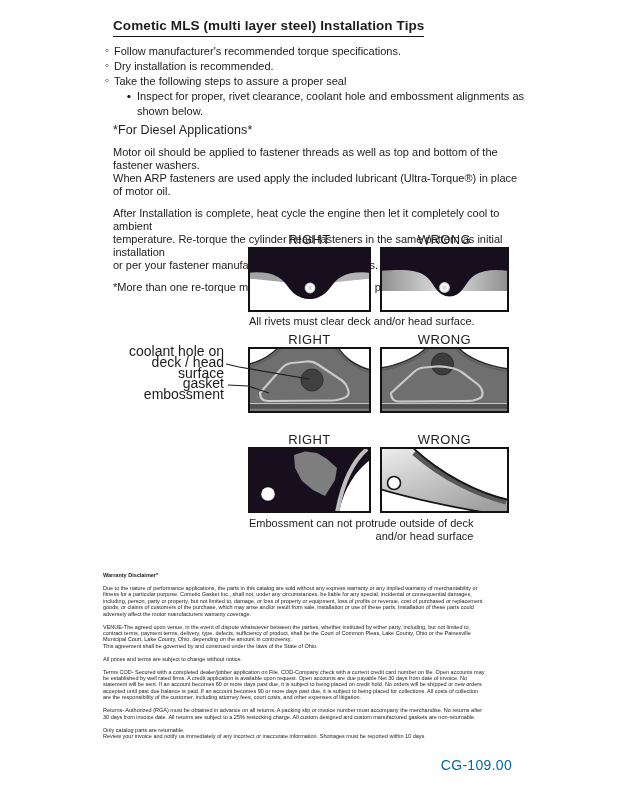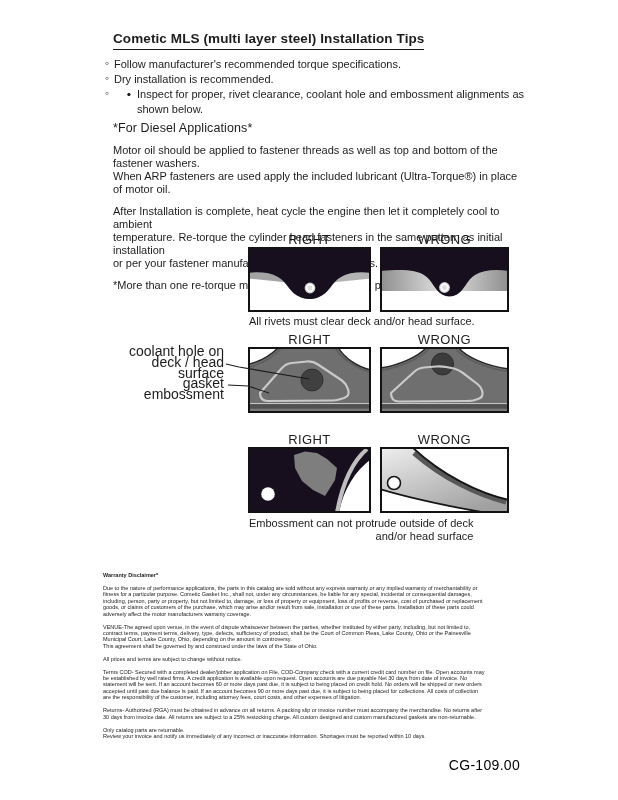--- a/index.html
+++ b/index.html
@@ -1,21 +1,21 @@
 <!DOCTYPE html>
 <html><head>
 <meta charset="utf-8">
 <style>
   html,body{margin:0;padding:0;background:#fff;}
   .page{
     position:relative;width:618px;height:800px;background:#ffffff;overflow:hidden;
     font-family:"Liberation Sans",sans-serif;color:#1c1c1c;
   }
   
-  .text-col{position:absolute;left:113px;top:29px;width:414px;}
+  .text-col{position:absolute;left:113px;top:16px;width:414px;}
   .title{
     display:inline-block;margin:0 0 4px 0;font-size:13.5px;font-weight:bold;
     border-bottom:1.6px solid #161616;padding-bottom:2.5px;letter-spacing:.1px;
   }
   .tips{list-style:none;margin:3px 0 0 0;padding:0;font-size:11px;line-height:15px;}
   .tips>li{position:relative;padding-left:1px;}
   .b1{position:absolute;left:-8px;top:-1px;font-size:12px;}
   .subtips{list-style:none;margin:0 0 0 21px;padding:0;}
   .subtips>li{position:relative;padding-left:2px;}
   .b2{position:absolute;left:-8px;top:0;font-size:11px;}
@@ -26,40 +26,41 @@
   .dg-label{position:absolute;text-align:center;font-size:13px;font-weight:500;letter-spacing:.4px;}
   .dg-box{position:absolute;}
   .dg-box svg{display:block;}
   .dg-caption{position:absolute;font-size:11px;line-height:12.5px;white-space:pre-line;}
   .dg-ann{position:absolute;left:100px;width:112px;text-align:right;font-size:14px;line-height:11px;white-space:pre-line;}
   .leads{position:absolute;left:0;top:0;pointer-events:none;}
   
   .fineprint{position:absolute;left:103px;top:572px;width:418px;font-size:5.5px;line-height:6.45px;color:#222;}
   .fp-head{font-weight:bold;margin:0 0 6.4px 0;}
   .fineprint p{margin:0 0 6.4px 0;white-space:pre-line;}
-  .cg{position:absolute;right:98px;top:757px;font-size:14px;letter-spacing:.3px;color:#000000;}
+  .cg{position:absolute;right:106px;top:757px;font-size:14px;letter-spacing:.3px;color:#0369a1;}
 </style>
 </head>
 <body>
 
 <div class="page">
 
   <div class="text-col">
     <h1 class="title">Cometic MLS (multi layer steel) Installation Tips</h1>
     <ul class="tips">
       <li>
         <span class="b1">◦</span>
         <span>Follow manufacturer's recommended torque specifications.</span>
       </li>
       <li>
         <span class="b1">◦</span>
         <span>Dry installation is recommended.</span>
       </li>
       <li>
         <span class="b1">◦</span>
+        <span>Take the following steps to assure a proper seal</span>
         <ul class="subtips">
           <li>
             <span class="b2">•</span>
           </li>
           <li>
             <span class="b2">•</span>
             <span>Inspect for proper, rivet clearance, coolant hole and embossment alignments as shown below.</span>
           </li>
         </ul>
       </li>

